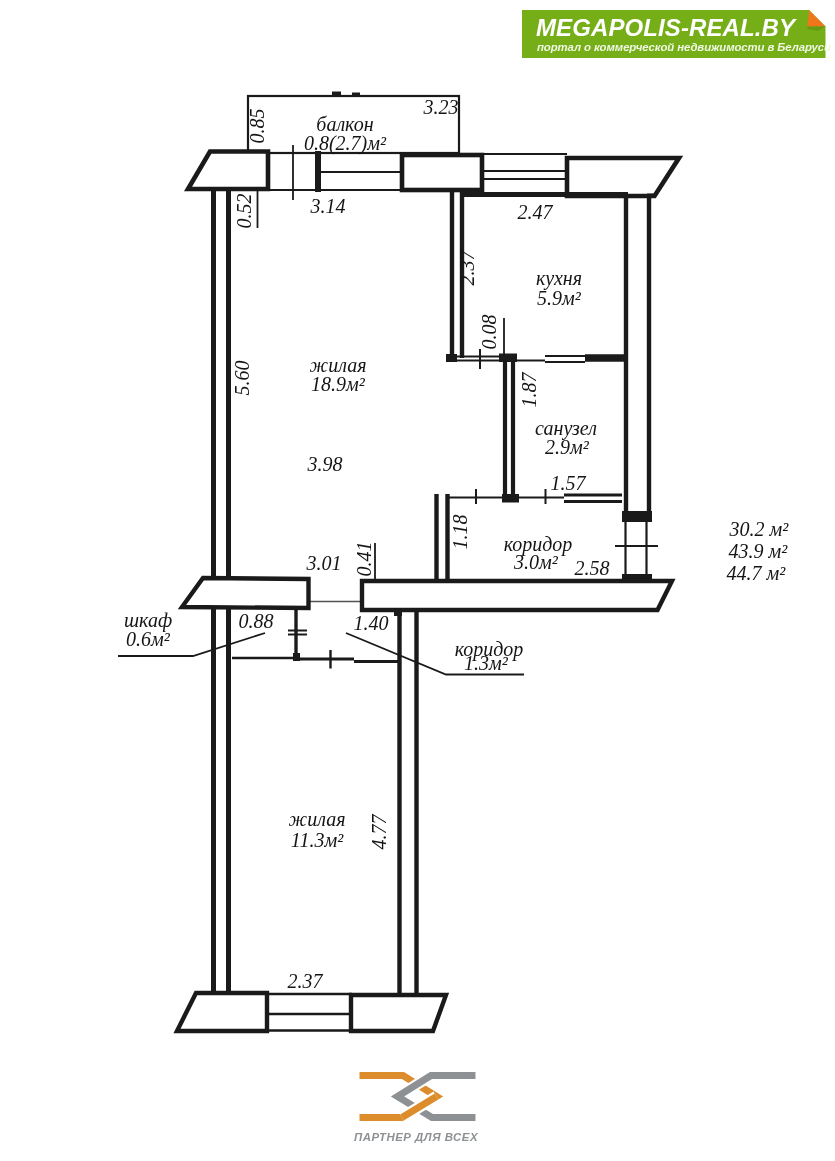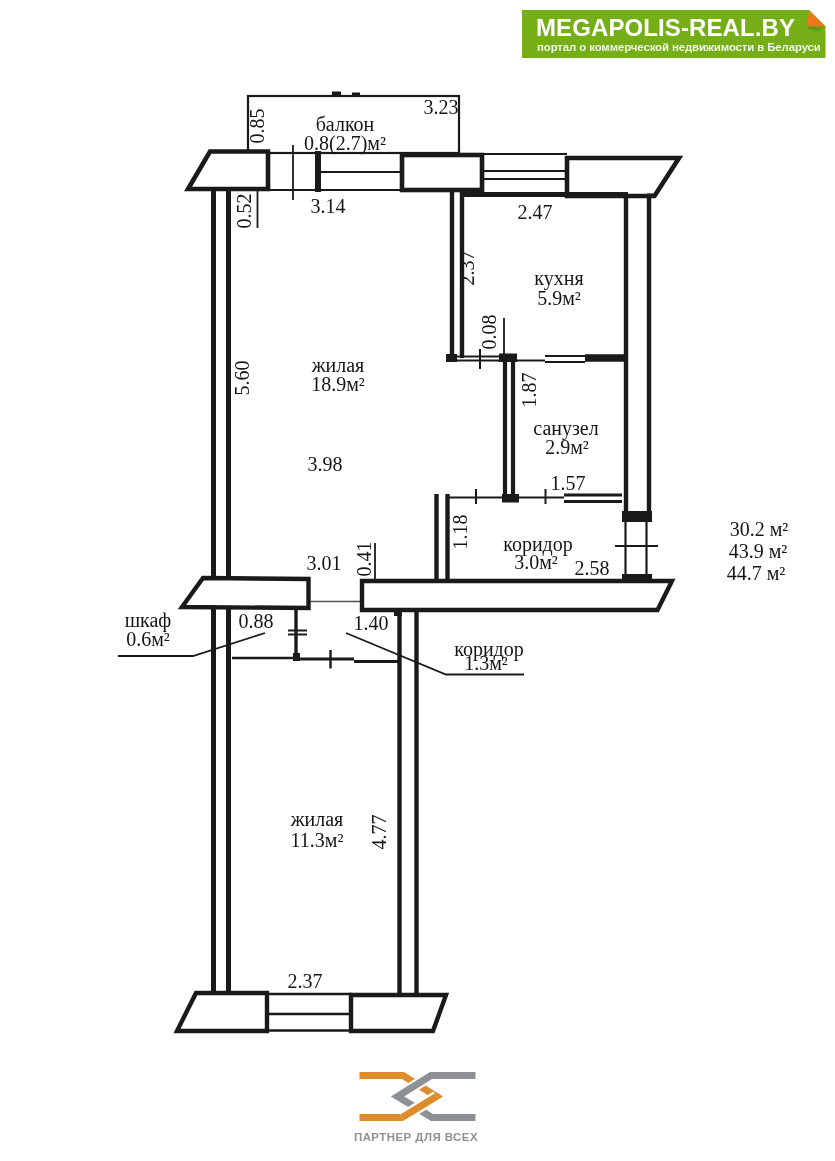--- a/index.html
+++ b/index.html
@@ -1,16 +1,16 @@
 <!DOCTYPE html>
 <html><head>
 <meta charset="utf-8">
 <style>
   html,body{margin:0;padding:0;background:#ffffff;}
-  .page{position:relative;width:835px;height:1161px;background:#fff;overflow:hidden;}
+  .page{position:relative;width:835px;height:1161px;background:#fff;overflow:hidden;font-style:italic;}
   svg text{font-family:"Liberation Serif", serif;}
   svg .sans{font-family:"Liberation Sans", sans-serif;}
 </style>
 </head>
 <body>
 <div class="page">
 <svg width="835" height="1161" viewBox="0 0 835 1161" xmlns="http://www.w3.org/2000/svg">
 
 <polygon points="522,10 809,10 825.5,26.5 825.5,58 522,58" fill="#76ae17"></polygon>
 

